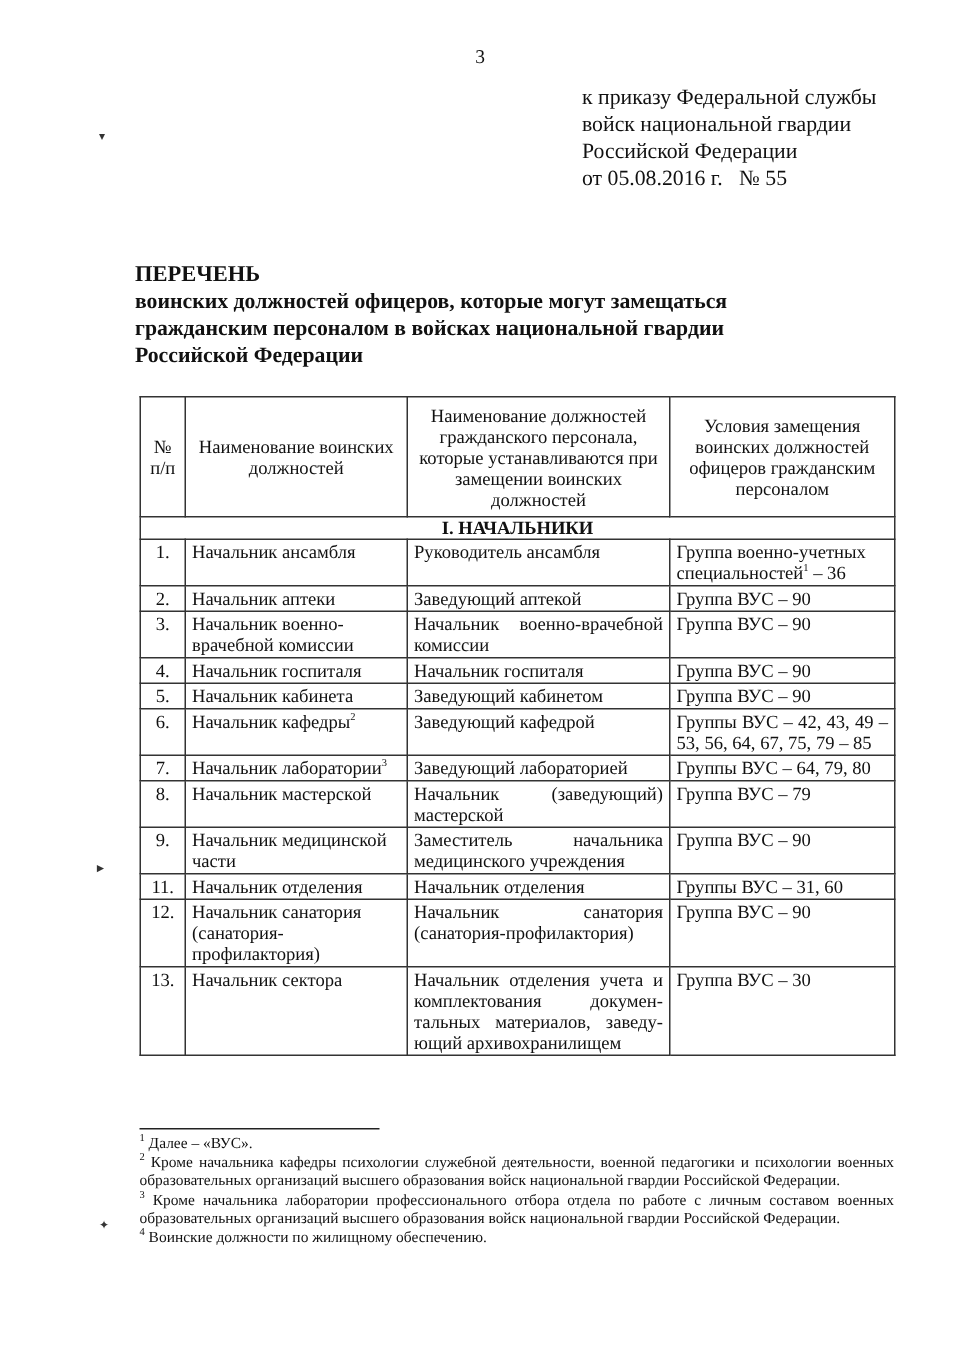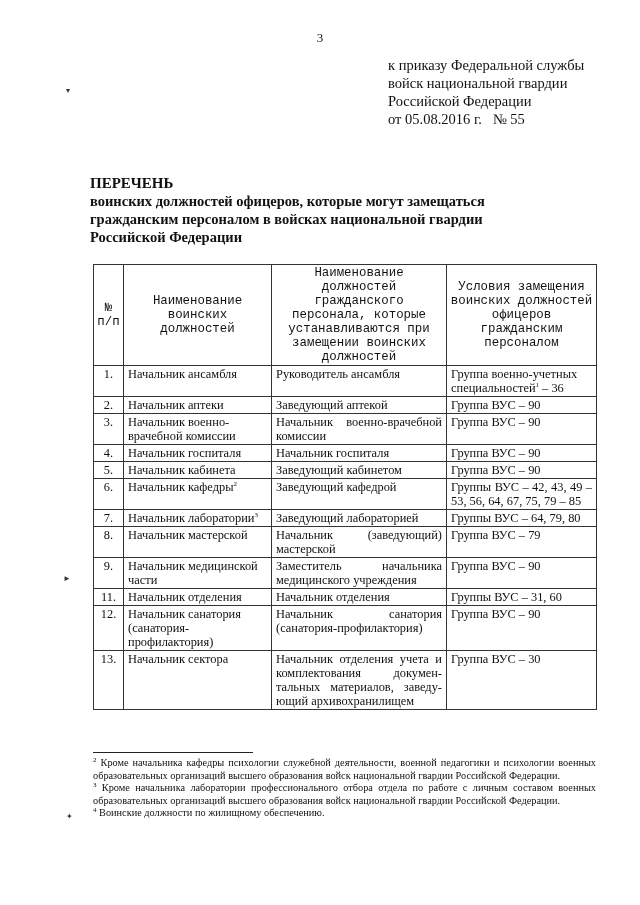--- a/index.html
+++ b/index.html
@@ -10,21 +10,21 @@
   .page-number { position: absolute; top: 30px; left: 0; width: 640px; text-align: center; font-size: 13px; }
   .appendix { position: absolute; top: 56px; left: 388px; width: 205px; font-size: 14.5px; line-height: 18px; }
   .appendix div { white-space: nowrap; }
   .title-block { position: absolute; top: 174px; left: 90px; width: 480px; text-align: left; font-weight: bold; font-size: 14.5px; line-height: 18px; }
   .title-block .t-main { font-size: 15px; }
   table.list {
     position: absolute; top: 264px; left: 93px; width: 503px;
     border-collapse: collapse; font-size: 12.4px; line-height: 14px; table-layout: fixed;
   }
   table.list td, table.list th { border: 1px solid #333; padding: 1px 4px 1px 4px; vertical-align: top; font-weight: normal; }
-  table.list th { text-align: center; vertical-align: middle; padding: 1px 3px; font-family: Liberation Mono, monospace; }
+  table.list th { text-align: center; vertical-align: middle; padding: 1px 3px; }
   table.list td.num { text-align: center; padding: 1px 2px; }
   table.list td.just { text-align: justify; text-align-last: left; }
   table.list tr.section td { text-align: center; font-weight: bold; padding: 0px 4px; }
   sup { font-size: 7px; line-height: 0; vertical-align: super; }
   .fn-rule { position: absolute; top: 752px; left: 93px; width: 160px; border-top: 1px solid #222; }
   .footnotes { position: absolute; top: 757px; left: 93px; width: 503px; font-size: 10.3px; line-height: 12.5px; }
   .footnotes p { margin: 0; text-align: justify; }
   .mark { position: absolute; font-size: 8px; color: #333; }
 </style>
 </head>
@@ -55,20 +55,23 @@
   </colgroup>
   <thead>
     <tr style="height:80px;">
       <th>№ п/п</th>
       <th>Наименование воинских должностей</th>
       <th>Наименование должностей гражданского персонала, которые устанавливаются при замещении воинских должностей</th>
       <th>Условия замещения воинских должностей офицеров гражданским персоналом</th>
     </tr>
   </thead>
   <tbody id="tbody">
+    <tr class="section">
+      <td colspan="4">I. НАЧАЛЬНИКИ</td>
+    </tr>
   <tr>
         <td class="num">1.</td>
         <td><span>Начальник ансамбля</span><sup></sup></td>
         <td class="">Руководитель ансамбля</td>
         <td class=""><span>Группа военно-учетных специальностей</span><sup>1</sup><span> – 36</span></td>
       </tr>
       <tr>
         <td class="num">2.</td>
         <td><span>Начальник аптеки</span><sup></sup></td>
         <td class="">Заведующий аптекой</td>
@@ -132,20 +135,21 @@
         <td class="num">13.</td>
         <td><span>Начальник сектора</span><sup></sup></td>
         <td class="just">Начальник отделения учета и комплектования докумен-тальных материалов, заведу-ющий архивохранилищем</td>
         <td class=""><span>Группа ВУС – 30</span><sup></sup><span></span></td>
       </tr>
     </tbody>
 </table>
 
 <div class="fn-rule"></div>
 <div class="footnotes" id="footnotes">
+    <p><sup>1</sup><span> Далее – «ВУС».</span></p>
     <p><sup>2</sup><span> Кроме начальника кафедры психологии служебной деятельности, военной педагогики и психологии военных образовательных организаций высшего образования войск национальной гвардии Российской Федерации.</span></p>
     <p><sup>3</sup><span> Кроме начальника лаборатории профессионального отбора отдела по работе с личным составом военных образовательных организаций высшего образования войск национальной гвардии Российской Федерации.</span></p>
     <p><sup>4</sup><span> Воинские должности по жилищному обеспечению.</span></p>
   </div>
 
 <div class="mark" style="top:86px;left:66px;">▾</div>
 <div class="mark" style="top:574px;left:63px;">►</div>
 <div class="mark" style="top:812px;left:66px;">✦</div>
 
 </body></html>

